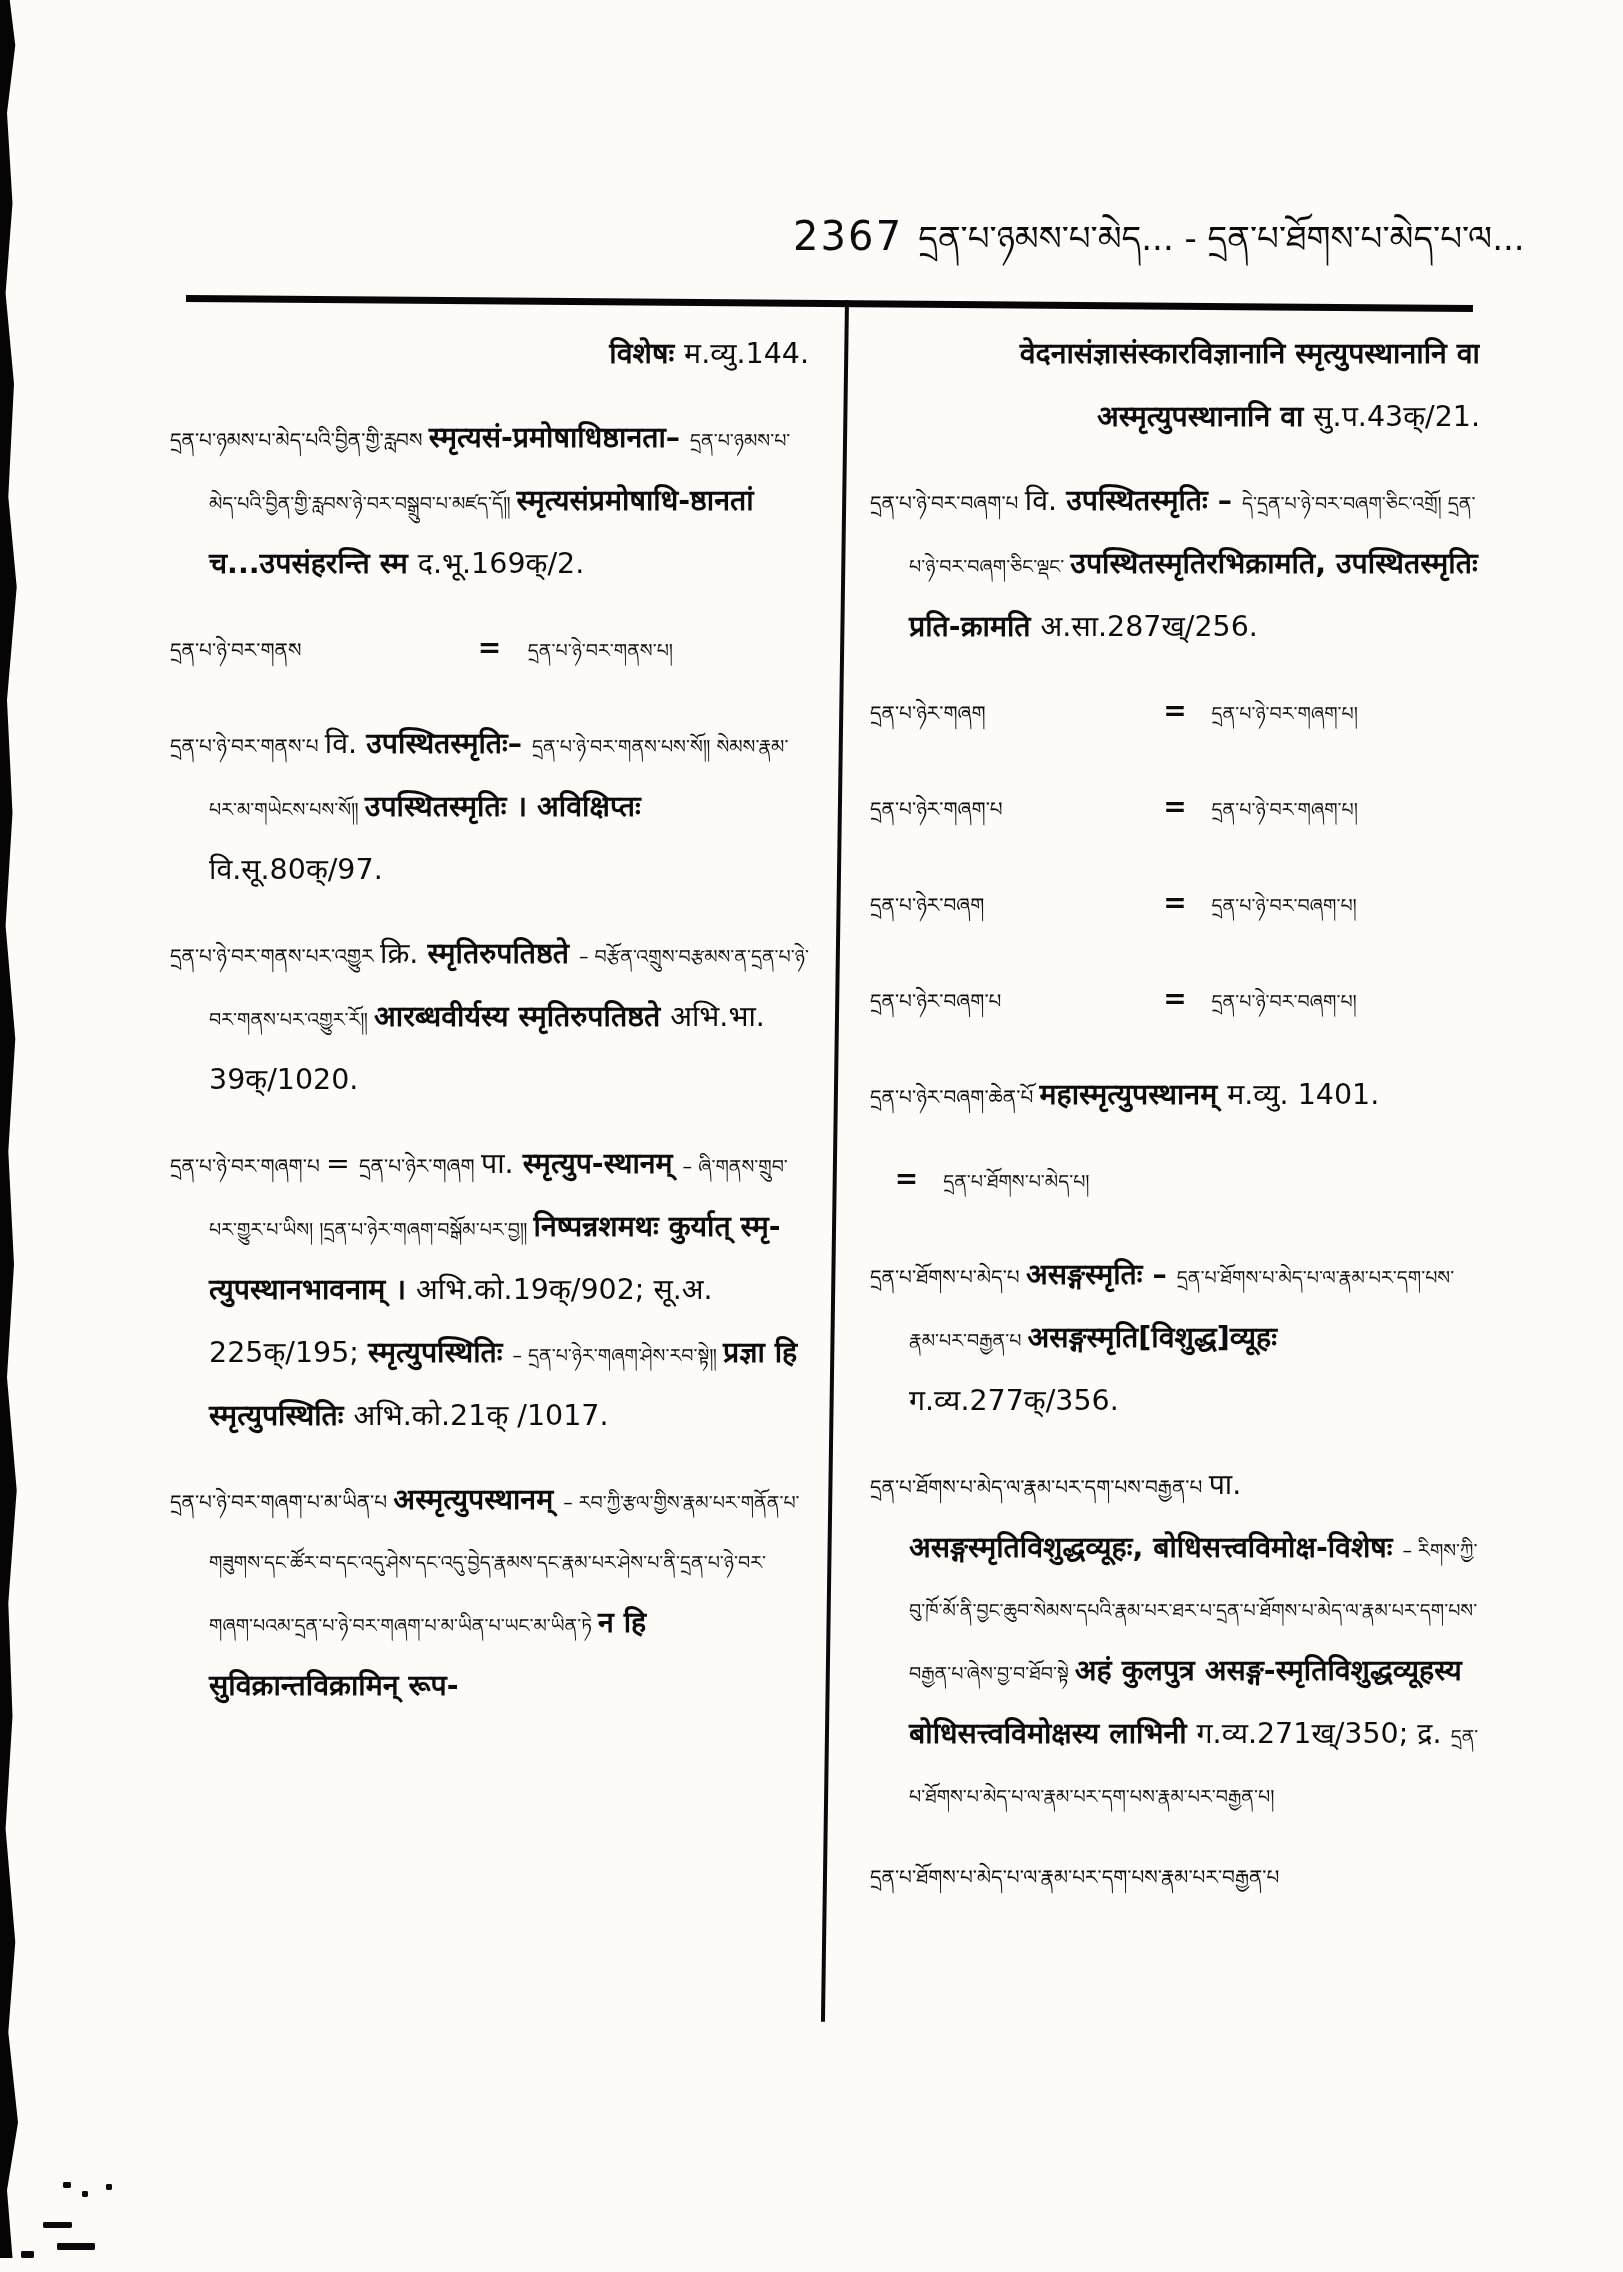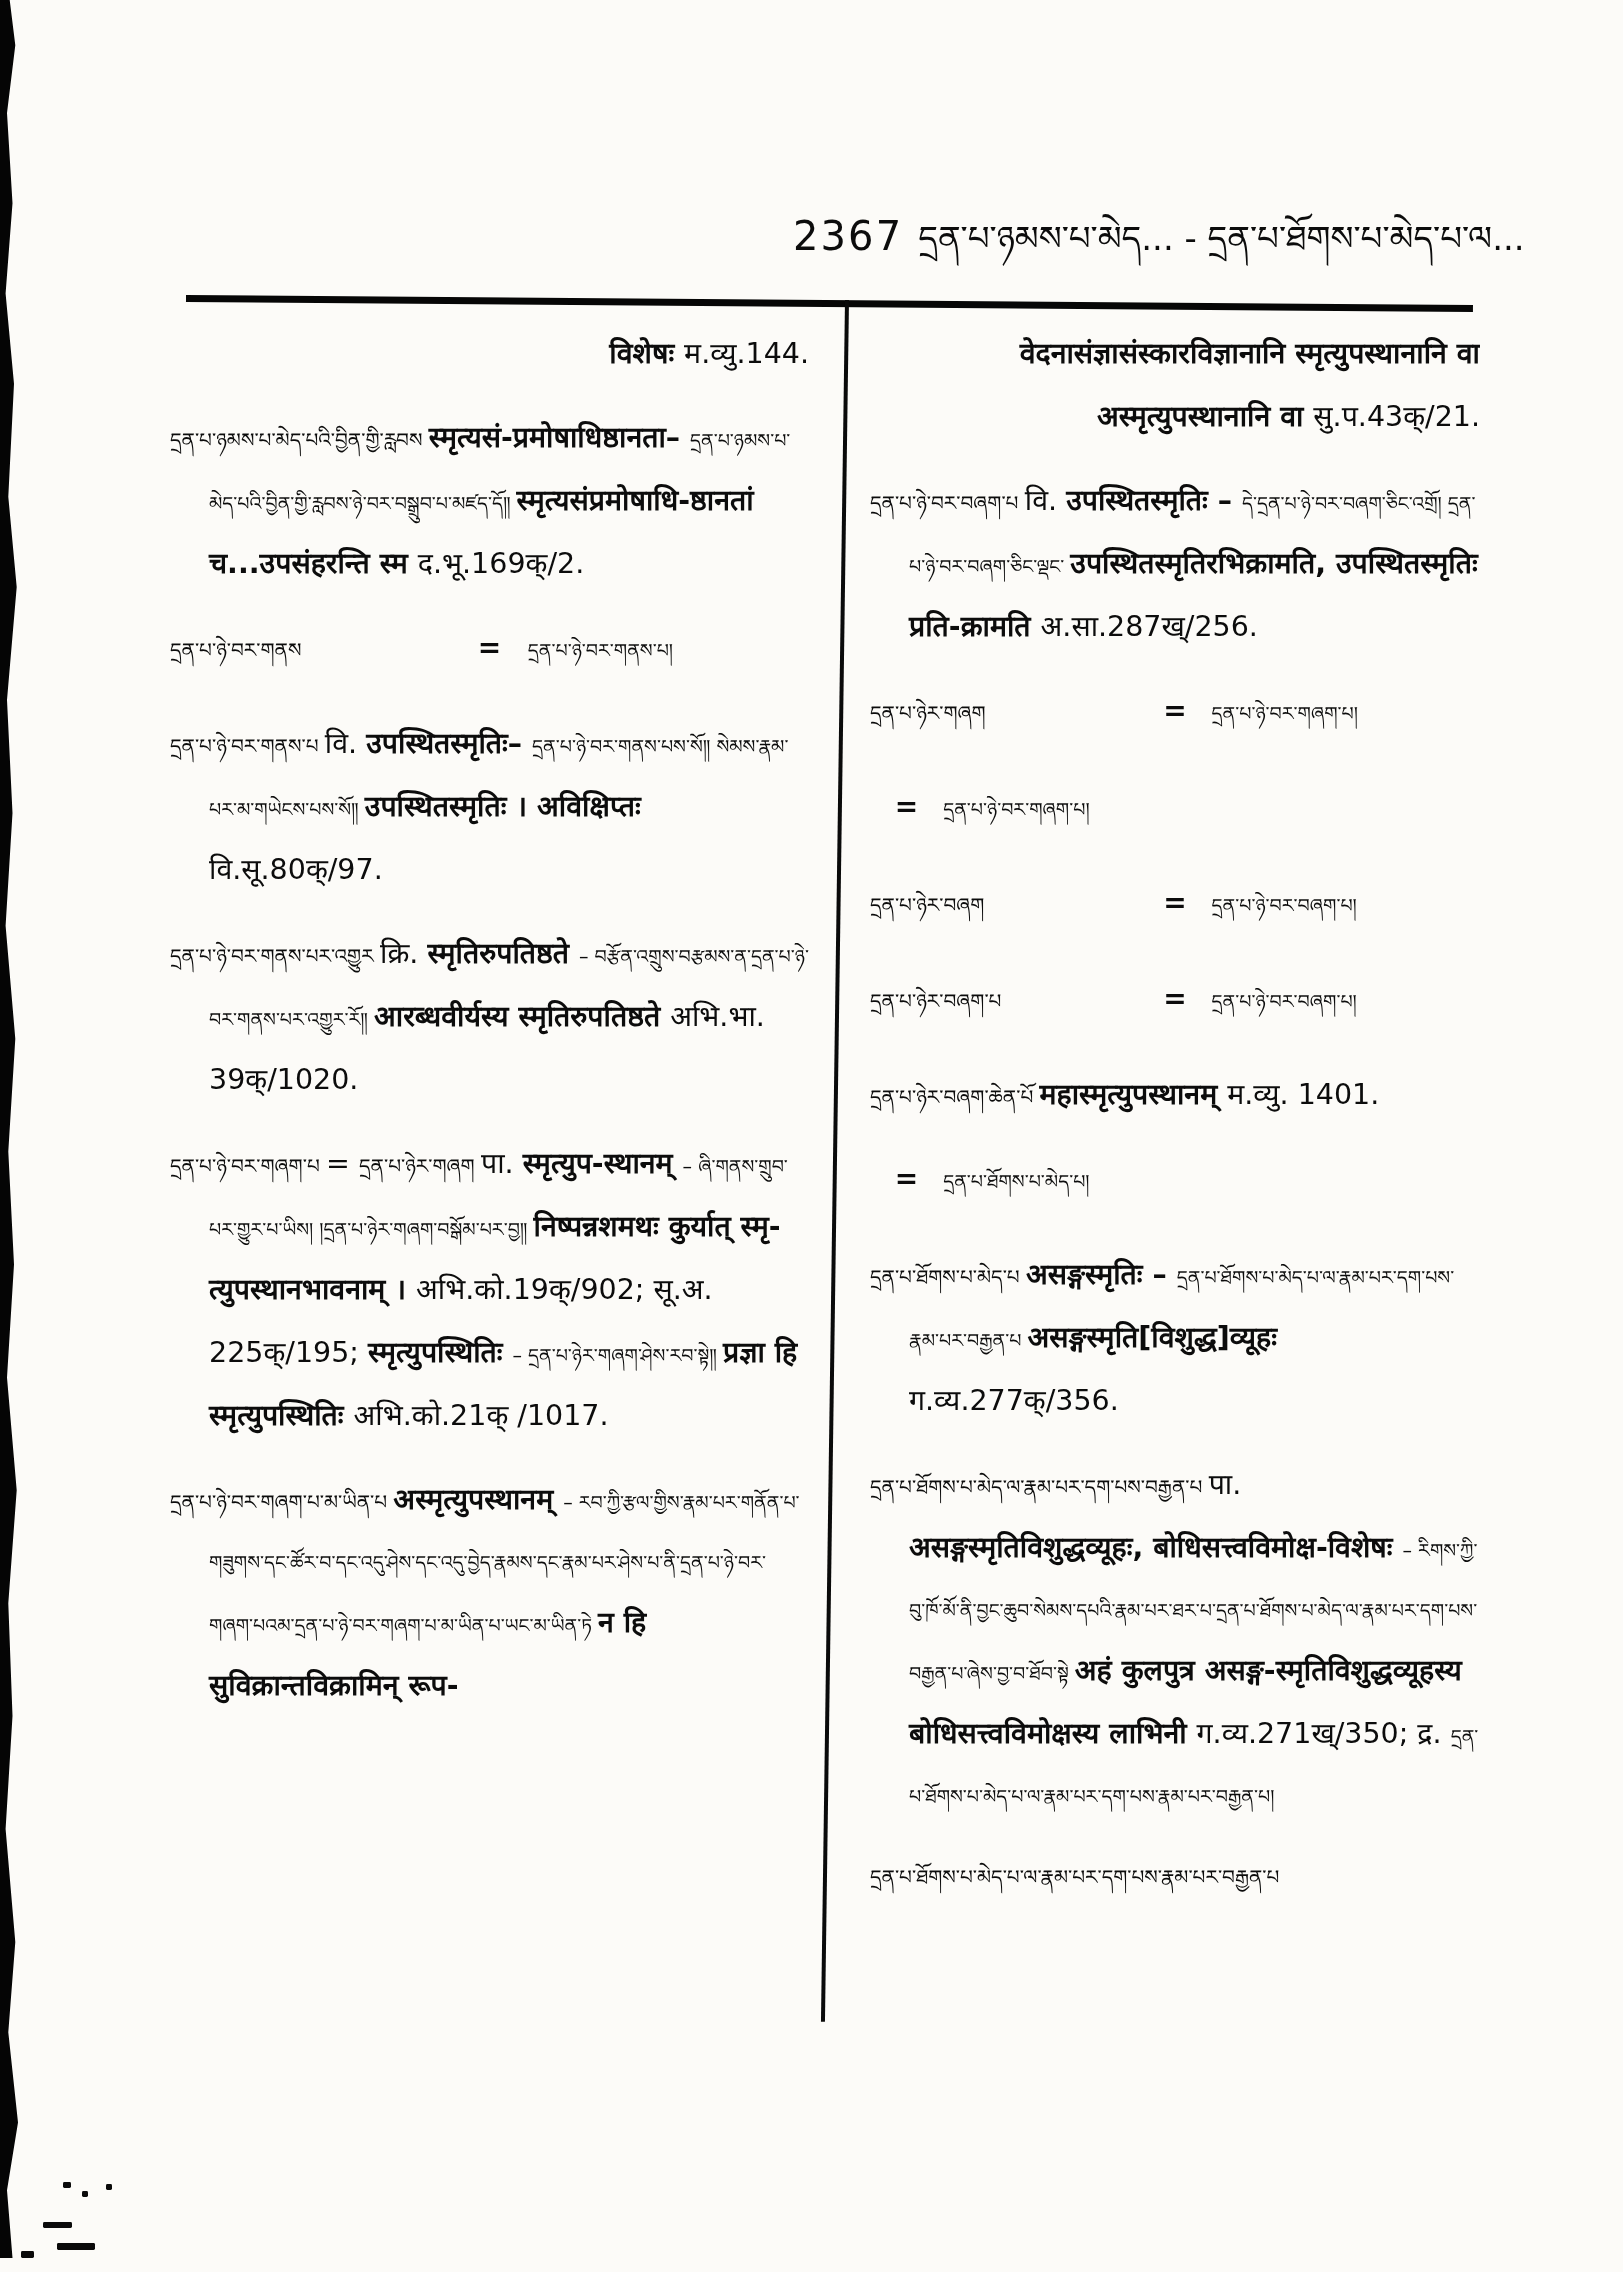--- a/index.html
+++ b/index.html
@@ -85,20 +85,21 @@
     </div>
   <div class="col col-right">
       <div class="block para"><span class="dev-b">वेदनासंज्ञासंस्कारविज्ञानानि स्मृत्युपस्थानानि वा अस्मृत्युपस्थानानि वा </span><span class="dev">सु.प.43क्/21.</span></div>
       <div class="block entry"><span class="tib-b">དྲན་པ་ཉེ་བར་བཞག་པ </span><span class="dev">वि. </span><span class="dev-b">उपस्थितस्मृतिः – </span><span class="tib">དེ་དྲན་པ་ཉེ་བར་བཞག་ཅིང་འགྲོ། དྲན་པ་ཉེ་བར་བཞག་ཅིང་ལྡང་ </span><span class="dev-b">उपस्थितस्मृतिरभिक्रामति, उपस्थितस्मृतिः प्रति-क्रामति </span><span class="dev">अ.सा.287ख्/256.</span></div>
       <div class="block eq">
         <span class="eq-l tib-b">དྲན་པ་ཉེར་གཞག</span>
         <span class="eq-s">=</span>
         <span class="eq-r tib">དྲན་པ་ཉེ་བར་གཞག་པ།</span>
       </div>
       <div class="block eq">
+        <span class="eq-l tib-b">དྲན་པ་ཉེར་གཞག་པ</span>
         <span class="eq-s">=</span>
         <span class="eq-r tib">དྲན་པ་ཉེ་བར་གཞག་པ།</span>
       </div>
       <div class="block eq">
         <span class="eq-l tib-b">དྲན་པ་ཉེར་བཞག</span>
         <span class="eq-s">=</span>
         <span class="eq-r tib">དྲན་པ་ཉེ་བར་བཞག་པ།</span>
       </div>
       <div class="block eq">
         <span class="eq-l tib-b">དྲན་པ་ཉེར་བཞག་པ</span>

